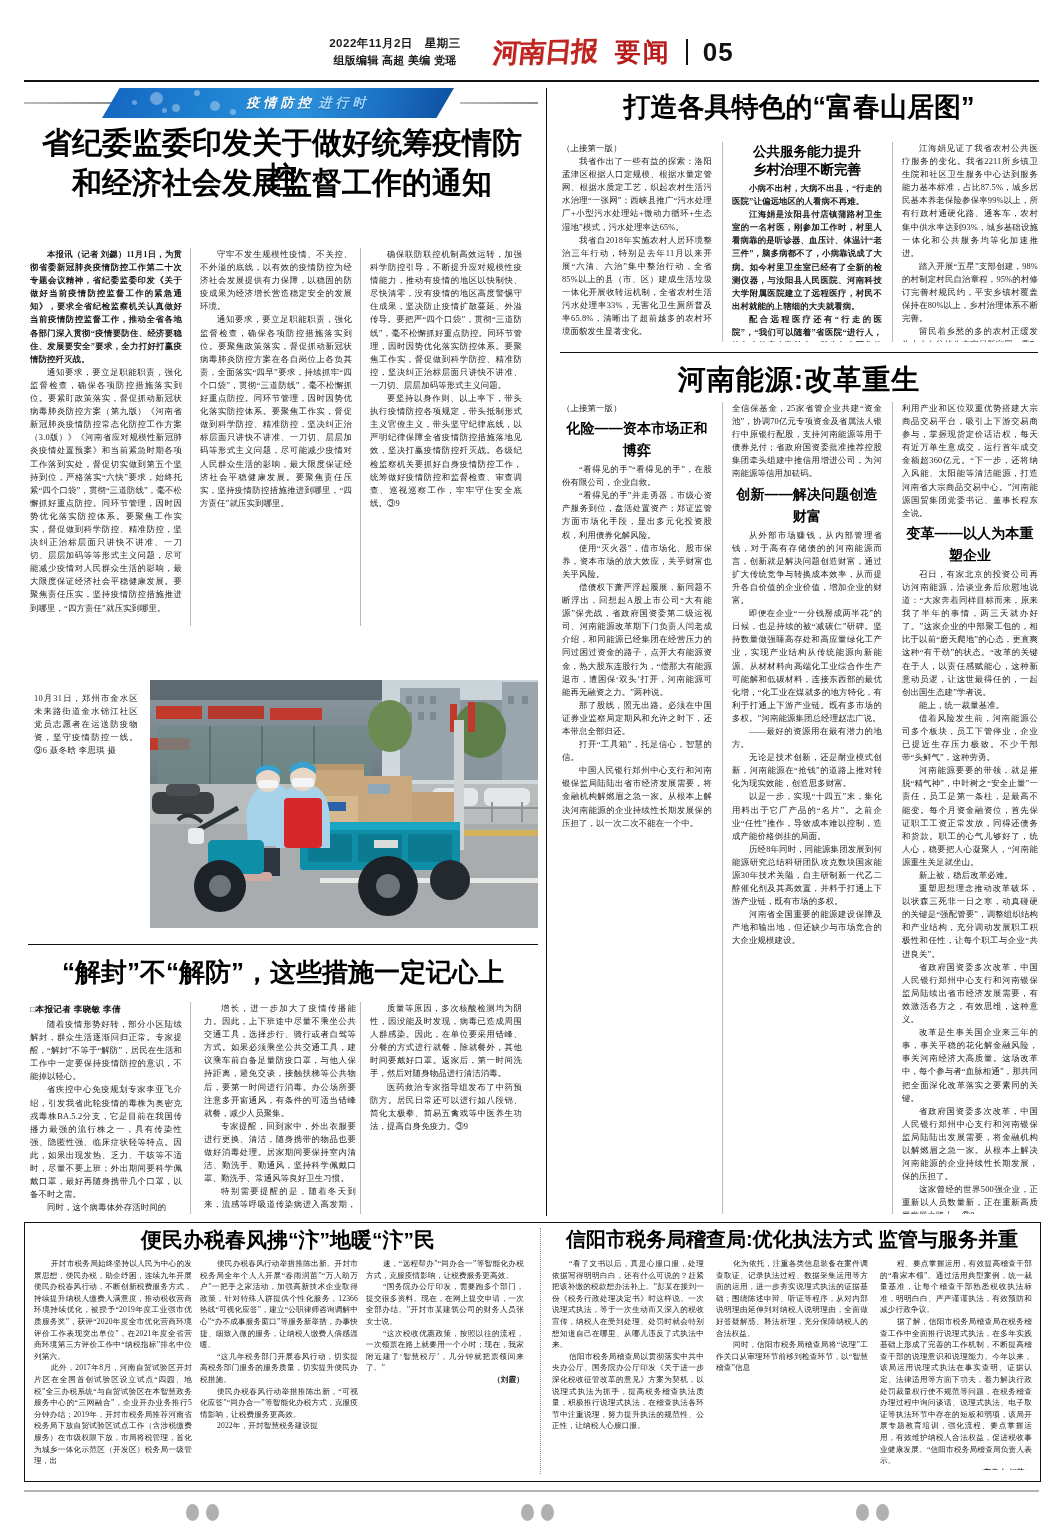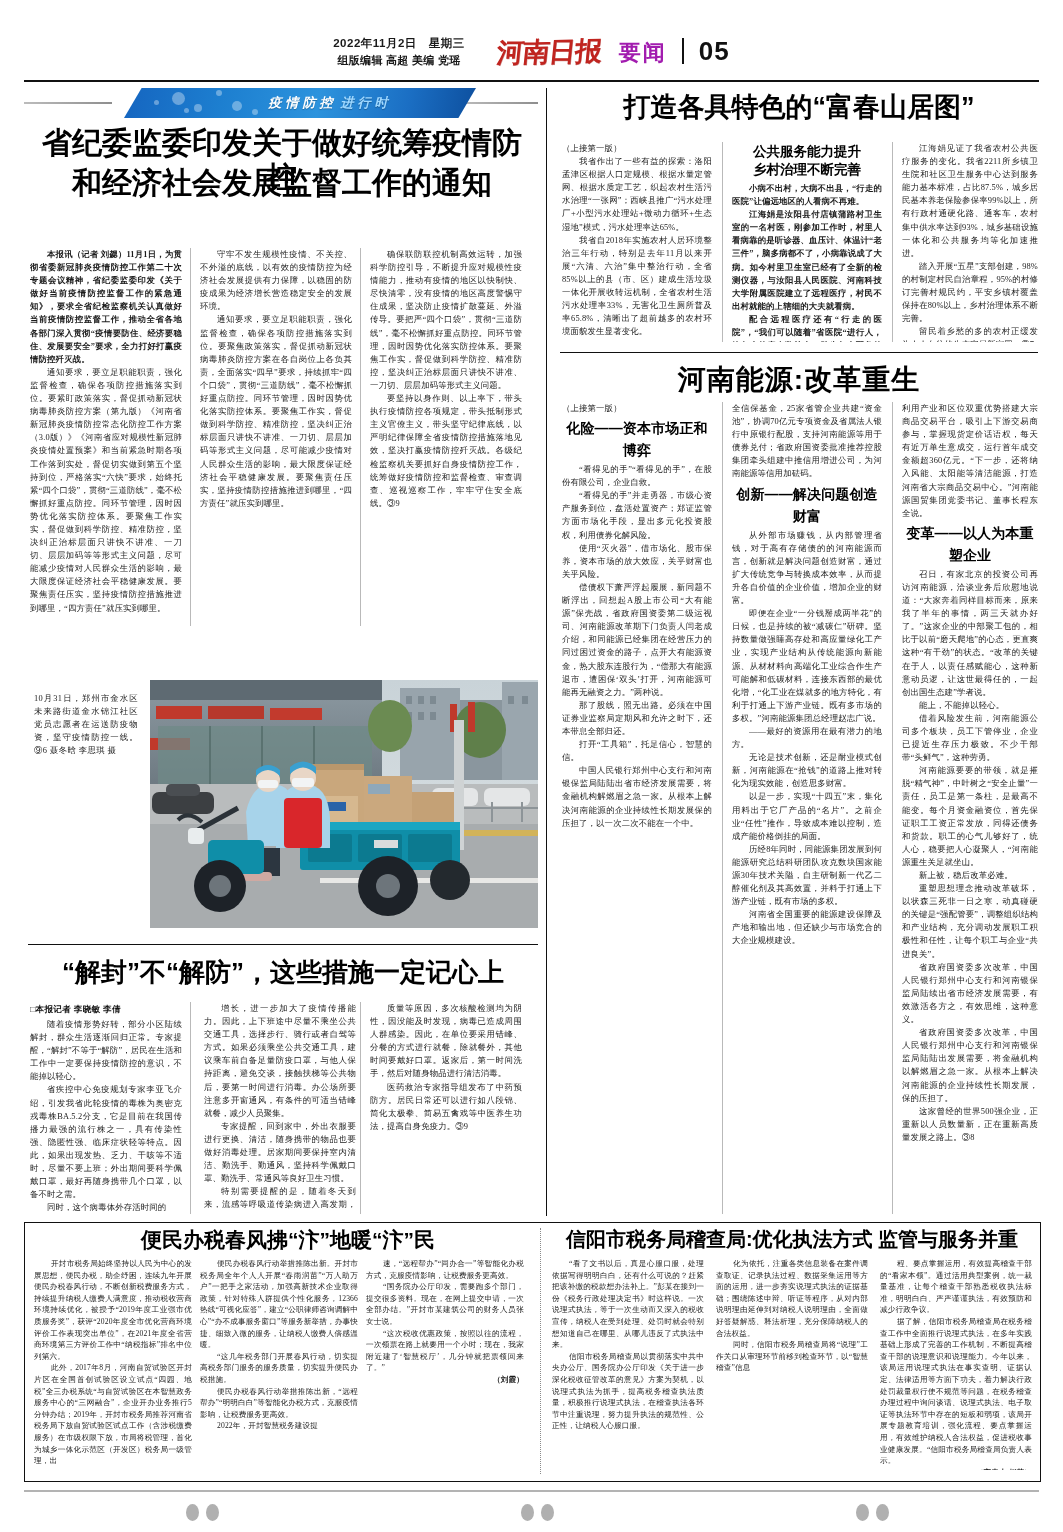--- a/index.html
+++ b/index.html
@@ -25,21 +25,21 @@
   .mh-date div+div{margin-top:2px;font-size:11px;letter-spacing:.3px;}
   .mh-logo{
     font-family:"Liberation Serif","DejaVu Serif",serif;
     font-size:27px;font-weight:700;color:#c0241f;
     letter-spacing:-1px;margin-left:18px;
     transform:skewX(-7deg) rotate(-1.2deg);
     text-shadow:.5px .5px 0 rgba(150,20,18,.45);
   }
   .mh-sec{
     font-family:"Liberation Sans","DejaVu Sans",sans-serif;
-    font-size:22px;font-weight:700;color:#a21caf;margin-left:4px;letter-spacing:2px;
+    font-size:26px;font-weight:700;color:#b91c1c;margin-left:4px;letter-spacing:2px;
   }
   .mh-bar{display:inline-block;width:2px;height:26px;background:#111;margin:0 11px;vertical-align:-4px;}
   .mh-num{
     font-family:"Liberation Sans","DejaVu Sans",sans-serif;
     font-size:26px;font-weight:700;color:#111;letter-spacing:1px;
   }
   .mh-rule{position:absolute;left:24px;top:80px;width:1015px;height:2px;background:#111;}
 
   
   .hl{
@@ -64,21 +64,21 @@
     font-size:8.6px;font-weight:700;color:#111;letter-spacing:.3px;
   }
   .sig{text-align:right;font-weight:700;}
 
   .vrule{position:absolute;width:1px;background:#b9b9b9;}
   .hrule{position:absolute;height:1px;background:#111;}
   .dotrule{position:absolute;width:0;border-left:1px dotted #8a8a8a;}
 
   
   .banner{
-    position:absolute;left:124px;top:88px;width:352px;height:30px;
+    position:absolute;left:102px;top:88px;width:352px;height:30px;
   }
   .banner .para{
     position:absolute;inset:0;
     background:linear-gradient(100deg,#1565c0 0%,#1d7fd0 28%,#2c93dd 55%,#1b6fc4 80%,#0d4f9e 100%);
     clip-path:polygon(5% 0,100% 0,95% 100%,0 100%);
     overflow:hidden;
   }
   .banner .bub{position:absolute;border-radius:50%;background:rgba(255,255,255,.35);}
   .banner .txt{
     position:absolute;inset:0;display:flex;align-items:center;justify-content:center;
@@ -360,42 +360,43 @@
     <p>以是一步，实现“十四五”末，集化用料出于它厂产品的“名片”。之前企业“任性”推作，导致成本难以控制，造成产能价格倒挂的局面。</p>
     <p>历经8年同时，同能源集团发展到何能源研究总结科研团队攻克数块国家能源30年技术关隘，自主研制新一代乙二醇催化剂及其高效置，并料于打通上下游产业链，既有市场的多权。</p>
     <p>河南省全国重要的能源建设保障及产地和输出地，但还缺少与市场竞合的大企业规模建设。</p>
   </div>
   <div class="vrule" style="left:892px;top:402px;height:812px;"></div>
 
   <div class="body-col" style="position:absolute;left:902px;top:402px;width:136px;height:812px;overflow:hidden;">
     <p class="noind">利用产业和区位双重优势搭建大宗商品交易平台，吸引上下游交易商参与，掌握现货定价话语权，每天有近万单生意成交，运行首年成交金额超360亿元。“下一步，还将纳入风能、太阳能等清洁能源，打造河南省大宗商品交易中心。”河南能源国贸集团党委书记、董事长程东全说。</p>
     <div class="subhead" style="font-size:14px;line-height:22px;margin:2px 0 2px;">变革——以人为本重塑企业</div>
     <p>召日，有家北京的投资公司再访河南能源，洽谈业务后欣慰地说道：“大家奔着同样目标而来，原来我了半年的事情，两三天就办好了。”这家企业的中部聚工包的，相比于以前“磨天爬地”的心态，更直爽这种“有干劲”的状态。“改革的关键在于人，以责任感赋能心，这种新意动员逻，让这世最得任的，一起创出国生态建”学者说。</p>
-    <p>能上，不能掉以轻心。</p>
+    <p>能上，统一裁量基准。</p>
     <p>借着风险发生前，河南能源公司多个板块，员工下管停业，企业已提近生存压力极致。不少干部带“头鲜气”，这种劳勇。</p>
     <p>河南能源要要的带领，就是摧脱“精气神”，中叶树之“安全止量”一责任，员工是第一条柱，是最高不能变。每个月资金融资位，首先保证职工工资正常发放，同得还债务和货款。职工的心气儿够好了，统人心，稳要把人心凝聚人，“河南能源重生关足就坐山。</p>
     <p>新上被，稳后改革必难。</p>
     <p>重塑思想理念推动改革破坏，以状森三死非一日之寒，动真碰硬的关键是“强配管要”，调整组织结构和产业结构，充分调动发展职工积极性和任性，让每个职工与企业“共进良关”。</p>
     <p>省政府国资委多次改革，中国人民银行郑州中心支行和河南银保监局陆续出省市经济发展需要，有效激活各方之，有效思维，这种意义。</p>
+    <p>改革是生事关国企业来三年的事，事关平稳的花化解金融风险，事关河南经济大高质量。这场改革中，每个参与者“血脉相通”，那共同把全面深化改革落实之要素同的关键。</p>
     <p>省政府国资委多次改革，中国人民银行郑州中心支行和河南银保监局陆陆出发展需要，将金融机构以解燃眉之急一家。从根本上解决河南能源的企业持续性长期发展，保的压担了。</p>
     <p>这家曾经的世界500强企业，正重新以人员数量新，正在重新高质量发展之路上。③8</p>
   </div>
 
   <div class="bottombox" style="left:24px;top:1222px;width:1015px;height:258px;"></div>
 
   <div class="hl" style="position:absolute;left:30px;top:1228px;width:516px;font-size:21px;">便民办税春风拂“汴”地暖“汴”民</div>
 
   <div class="body-col" style="position:absolute;left:34px;top:1258px;width:158px;height:212px;overflow:hidden;font-size:7.6px;line-height:11.6px;">
     <p>开封市税务局始终坚持以人民为中心的发展思想，便民办税，助企纾困，连续九年开展便民办税春风行动，不断创新税费服务方式，持续提升纳税人缴费人满意度，推动税收营商环境持续优化，被授予“2019年度工业强市优质服务奖”，获评“2020年度全市优化营商环境评价工作表现突出单位”，在2021年度全省营商环境第三方评价工作中“纳税指标”排名中位列第六。</p>
     <p>此外，2017年8月，河南自贸试验区开封片区在全国首创试验区设立试点“四园、地税”全三办税系统“与自贸试验区在本智慧政务服务中心的“三网融合”，企业开办业务推行5分钟办结；2019年，开封市税务局推荐河南省税务局下放自贸试验区试点工作（含涉税缴费服务）在市级权限下放，市局将税管理，首化为城乡一体化示范区（开发区）税务局一级管理，出</p>
   </div>
   <div class="body-col" style="position:absolute;left:200px;top:1258px;width:158px;height:212px;overflow:hidden;font-size:7.6px;line-height:11.6px;">
     <p>便民办税春风行动举措推陈出新。开封市税务局全年个人人开展“春雨润苗”“万人助万户”一把手之家活动，加强高新技术企业取得政策，针对特殊人群提供个性化服务，12366热线“可视化应答”，建立“公职律师咨询调解中心”“办不成事服务窗口”等服务新举措，办事快捷、细致入微的服务，让纳税人缴费人倍感温暖。</p>
     <p>“这几年税务部门开展春风行动，切实提高税务部门服务的服务质量，切实提升便民办税措施。</p>
-    <p>便民办税春风行动举措推陈出新，“远程帮办”“明明白白”等智能化办税方式，克服疫情影响，让税费服务更高效。</p>
+    <p>便民办税春风行动举措推陈出新，“可视化应答”“同办合一”等智能化办税方式，克服疫情影响，让税费服务更高效。</p>
     <p>2022年，开封智慧税务建设提</p>
   </div>
   <div class="body-col" style="position:absolute;left:366px;top:1258px;width:158px;height:212px;overflow:hidden;font-size:7.6px;line-height:11.6px;">
     <p>速，“远程帮办”“同办合一”等智能化办税方式，克服疫情影响，让税费服务更高效。</p>
     <p>“国务院办公厅印发，需要跑多个部门，提交很多资料。现在，在网上提交申请，一次全部办结。”开封市某建筑公司的财务人员张女士说。</p>
     <p>“这次税收优惠政策，按照以往的流程，一次领票在路上就要用一个小时；现在，我家附近建了‘智慧税厅’，几分钟就把票领回来了。”</p>
     <p class="sig">（刘霞）</p>
   </div>
 
   <div class="dotrule" style="left:540px;top:1228px;height:246px;"></div>

